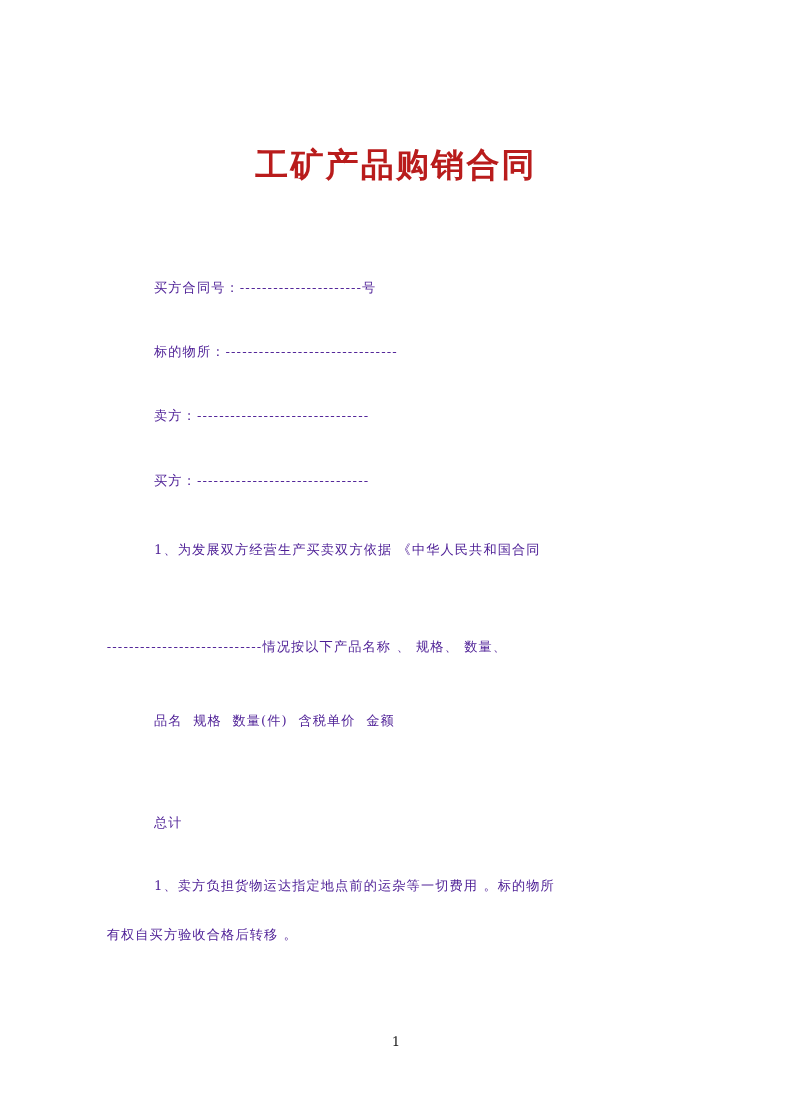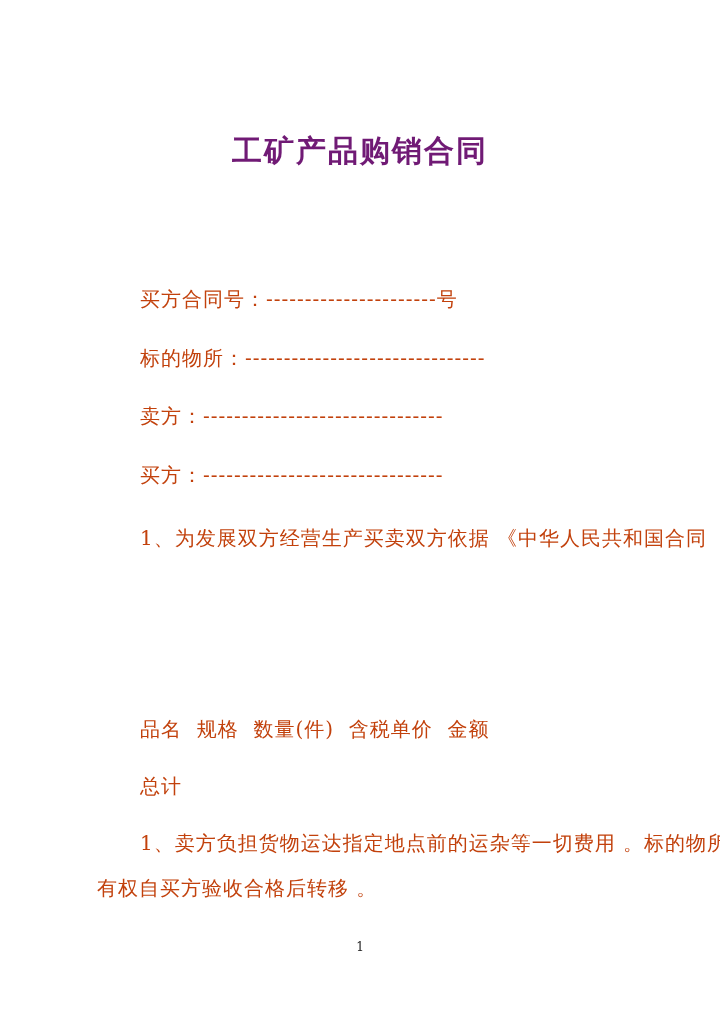--- a/index.html
+++ b/index.html
@@ -16,31 +16,30 @@
   .doc-title {
     position: absolute;
     top: 134px;
     left: 0;
     width: 100%;
     text-align: center;
     font-size: 30px;
     line-height: 34px;
     font-weight: 700;
     letter-spacing: 2px;
-    color: #701a75;
+    color: #b91c1c;
     font-family: "DejaVu Sans", "Liberation Sans", sans-serif;
   }
   .line {
     position: absolute;
-    font-size: 20px;
+    font-size: 12px;
     line-height: 18px;
     letter-spacing: 1px;
     white-space: pre;
-    color: #c2410c;
-    margin-top: 38px;
+    color: #4c1d95;
   }
   .indent { left: 140px; }
   .flush  { left: 97px; }
   .page-number {
     position: absolute;
     top: 940px;
     left: 0;
     width: 100%;
     text-align: center;
     font-size: 12px;
@@ -59,23 +58,24 @@
 
   <div class="line indent" style="top:311px">标的物所：-------------------------------</div>
 
   <div class="line indent" style="top:369px">卖方：-------------------------------</div>
 
   <div class="line indent" style="top:428px">买方：-------------------------------</div>
 
   <div class="line indent" style="top:491px">1、为发展双方经营生产买卖双方依据 《中华人民共和国合同</div>
 
 
+  <div class="line flush" style="top:579px">----------------------------情况按以下产品名称 、 规格、 数量、</div>
 
 
-  <div class="line indent" style="top:682px">品名  规格  数量(件)  含税单价  金额</div>
+  <div class="line indent" style="top:646px">品名  规格  数量(件)  含税单价  金额</div>
 
   <div class="line indent" style="top:739px">总计</div>
 
   <div class="line indent" style="top:796px">1、卖方负担货物运达指定地点前的运杂等一切费用 。标的物所</div>
 
   <div class="line flush" style="top:841px">有权自买方验收合格后转移 。</div>
 
   <div class="page-number">1</div>
 
 </div>

